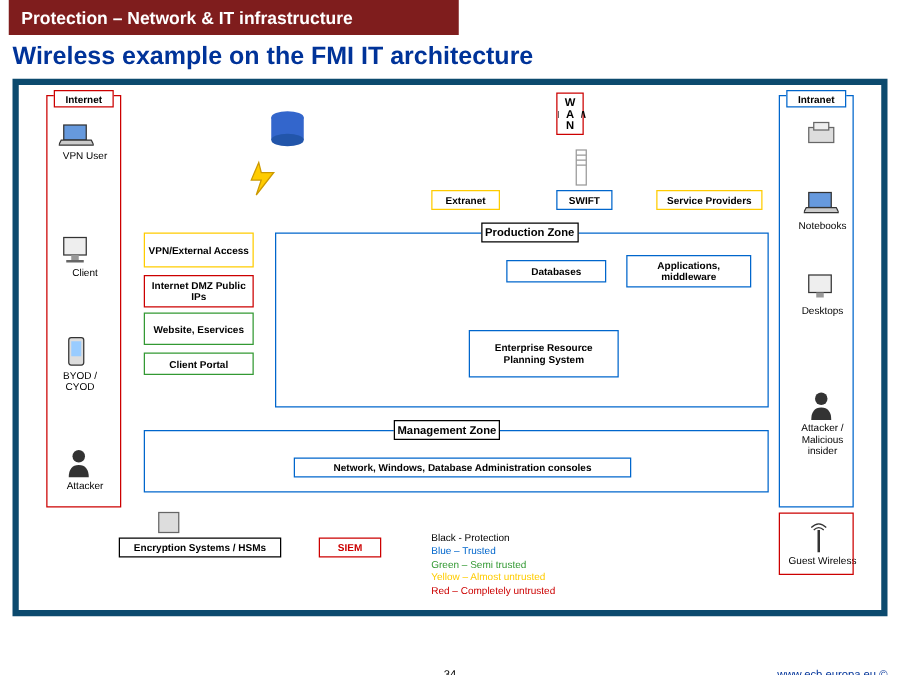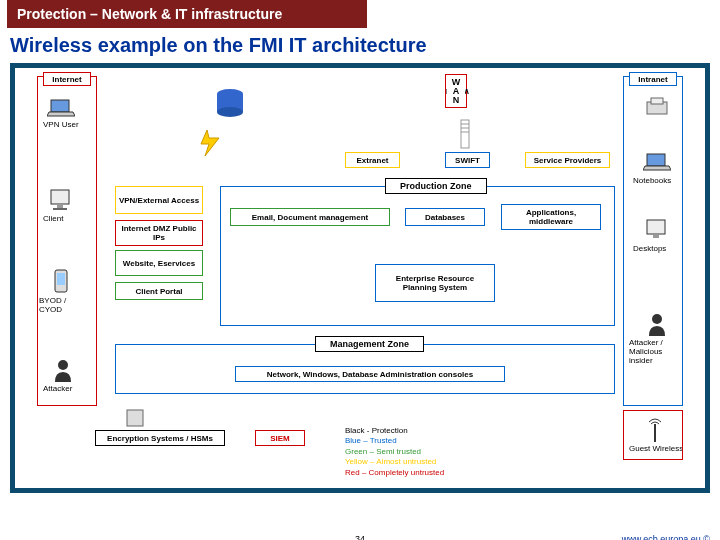--- a/index.html
+++ b/index.html
@@ -2,22 +2,22 @@
 <html><head>
 <meta charset="utf-8">
 <style>
 *{box-sizing:border-box;margin:0;padding:0}
 body{width:720px;height:540px;font-family:Arial,sans-serif;background:#fff;position:relative;overflow:hidden}
 .header-bar{background:#7f1d1d;color:#fff;padding:6px 10px;font-weight:bold;font-size:14px;width:50%;margin-left:7px}
 .page-title{font-size:20px;font-weight:bold;color:#003399;padding:6px 10px}
 .diagram{position:relative;width:700px;height:430px;margin:0 auto;border:5px solid #0c4a6e;font-size:8px}
 .dbox{position:absolute;border:1px solid;background:#fff;text-align:center;display:flex;align-items:center;justify-content:center;font-weight:bold;font-size:8px;padding:2px}
 .zone{position:absolute;border:1px solid}
-.zone-label{position:absolute;border:1px solid #000;background:#fff;font-weight:bold;font-size:9px;padding:2px 14px}
-.icon-label{position:absolute;font-size:8px;text-align:left;width:50px}
+.zone-label{position:absolute;border:1px solid #000;background:#fff;font-weight:bold;font-size:9px;padding:2px 2px}
+.icon-label{position:absolute;font-size:8px;text-align:center;width:50px}
 .footer{position:absolute;bottom:6px;width:100%;font-size:9px}
 .page-num{position:absolute;left:50%;transform:translateX(-50%)}
 .url{position:absolute;right:10px;color:#003399}
 .legend{position:absolute;font-size:8px;line-height:1.3}
 svg{position:absolute}
 .laptop{width:28px;height:20px}
 .cylinder{width:30px;height:30px}
 .person{width:20px;height:24px}
 </style>
 </head>
@@ -58,21 +58,20 @@
   <div class="dbox" style="left:510px;top:84px;width:85px;height:16px;border-color:#ffcc00">Service Providers</div>
 
   <div class="dbox" style="left:100px;top:118px;width:88px;height:28px;border-color:#ffcc00">VPN/External Access</div>
   <div class="dbox" style="left:100px;top:152px;width:88px;height:26px;border-color:#cc0000">Internet DMZ Public IPs</div>
   <div class="dbox" style="left:100px;top:182px;width:88px;height:26px;border-color:#339933">Website, Eservices</div>
   <div class="dbox" style="left:100px;top:214px;width:88px;height:18px;border-color:#339933">Client Portal</div>
 
   <div class="zone" style="left:205px;top:118px;width:395px;height:140px;border-color:#0066cc"></div>
   <div class="zone-label" style="left:370px;top:110px">Production Zone</div>
 
-  <div class="dbox" style="left:215px;top:140px;width:160px;height:18px;border-color:#339933">Email, Document management</div>
   <div class="dbox" style="left:390px;top:140px;width:80px;height:18px;border-color:#0066cc">Databases</div>
   <div class="dbox" style="left:486px;top:136px;width:100px;height:26px;border-color:#0066cc">Applications, middleware</div>
   <div class="dbox" style="left:360px;top:196px;width:120px;height:38px;border-color:#0066cc">Enterprise Resource Planning System</div>
 
   <div class="zone" style="left:100px;top:276px;width:500px;height:50px;border-color:#0066cc"></div>
   <div class="zone-label" style="left:300px;top:268px">Management Zone</div>
   <div class="dbox" style="left:220px;top:298px;width:270px;height:16px;border-color:#0066cc">Network, Windows, Database Administration consoles</div>
 
   <div class="dbox" style="left:80px;top:362px;width:130px;height:16px;border-color:#000">Encryption Systems / HSMs</div>
   <svg style="left:110px;top:340px;width:20px;height:20px" viewBox="0 0 20 20">

